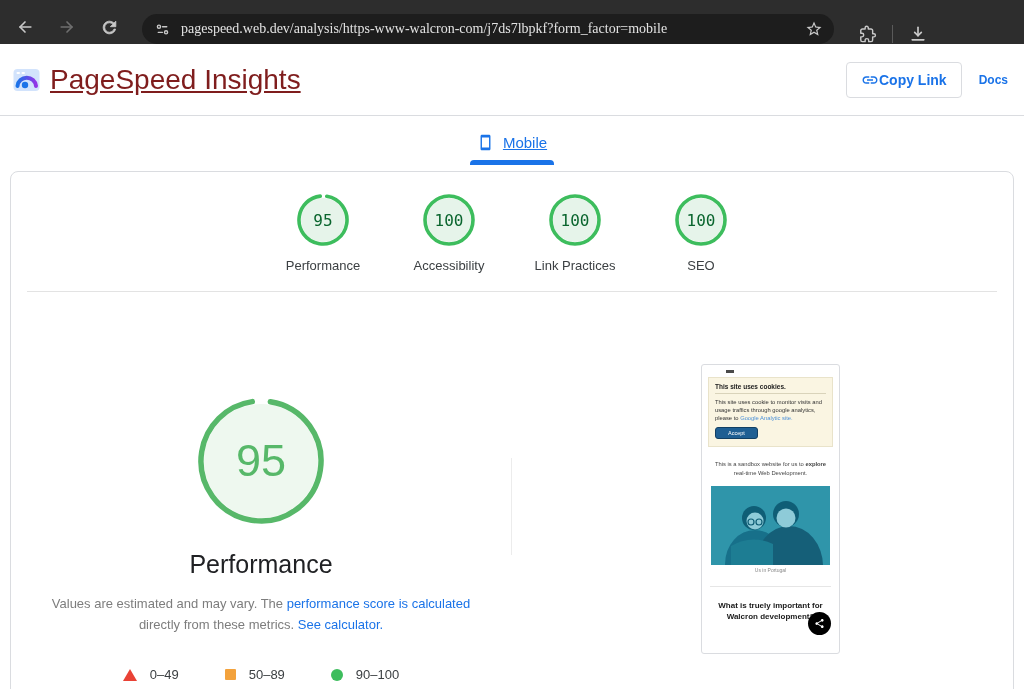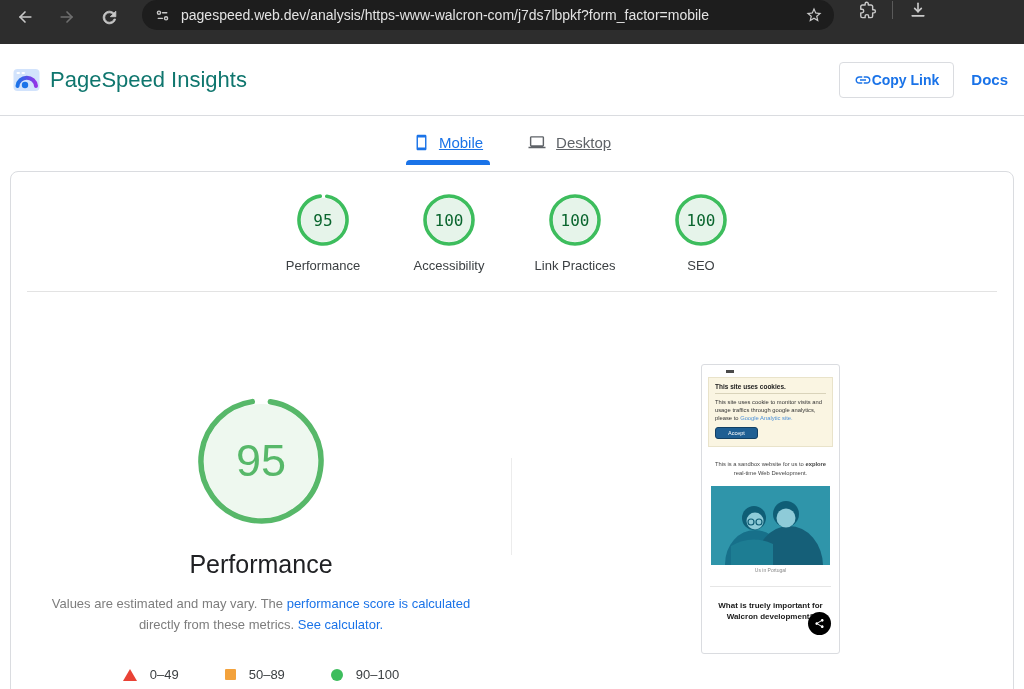--- a/index.html
+++ b/index.html
@@ -1,37 +1,37 @@
 <!DOCTYPE html>
 <html><head>
 <meta charset="utf-8">
 <style>
   * { margin:0; padding:0; box-sizing:border-box; }
   html,body { width:1024px; height:689px; overflow:hidden; background:#fff;
               font-family:"Liberation Sans", sans-serif; }
 
   
-  .browser-bar { height:44px; background:#2d2d2d; display:flex; align-items:flex-start; padding:0 0 0 8px; }
+  .browser-bar { height:44px; background:#2d2d2d; display:flex; align-items:flex-end; padding:0 0 0 8px;font-family:Liberation Serif, serif; }
   .nav-btn { width:34px; height:34px; display:flex; align-items:center; justify-content:center; border-radius:50%; flex:none; }
   .nav-btn svg { stroke:#c9c9c9; }
   .nav-btn.dim svg { stroke:#6f6f6f; }
   .url-pill { margin-left:16px; width:692px; height:30px; background:#1d1d1d; border-radius:15px;
               display:flex; align-items:center; padding:0 6px 0 12px; flex:none; }
   .url-text { color:#e3e3e3; font-size:14px; margin-left:10px; flex:1; white-space:nowrap; overflow:hidden; }
   .pill-star { width:28px; height:28px; display:flex; align-items:center; justify-content:center; }
   .chrome-right { display:flex; align-items:center; margin-left:24px; gap:15px; }
   .chrome-sep { width:1px; height:18px; background:#5a5a5a; }
 
   
   .app-header { height:72px; display:flex; align-items:center; padding:0 16px 0 13px; border-bottom:1px solid #dadce0; background:#fff; }
-  .app-title { font-size:22px; color:#0f766e; margin-left:10px; }
+  .app-title { font-size:28px; color:#7f1d1d; margin-left:10px;text-decoration:underline; }
   .header-right { margin-left:auto; display:flex; align-items:center; gap:17px; }
   .copy-link-btn { display:flex; align-items:center; gap:0; border:1px solid #dadce0; border-radius:4px;
                    background:#fff; height:36px; padding:0 14px; color:#1a73e8; font-size:14px; font-weight:bold; cursor:pointer; }
-  .docs-link { color:#1a73e8; font-size:15px; font-weight:bold; text-decoration:none; }
+  .docs-link { color:#1a73e8; font-size:12px; font-weight:bold; text-decoration:none; }
 
   
   .tabbar { height:55px; display:flex; justify-content:center; gap:34px; background:#fff; }
   .tab { display:flex; align-items:center; gap:9px; padding:0 5px; margin-top:7px; height:39px; position:relative;
          font-size:15px; color:#5f6368; cursor:pointer;text-decoration:underline; }
   .tab.active { color:#1a73e8; }
   .tab.active::after { content:""; position:absolute; left:-2px; right:-2px; bottom:-3px; height:5px;
                        background:#1a73e8; border-radius:4px 4px 0 0; }
 
   
@@ -155,26 +155,20 @@
   </div>
 </div>
 
 <div class="tabbar">
   <div class="tab active">
     <svg width="17" height="17" viewBox="0 0 24 24" fill="#1a73e8">
         <path d="M17 1.01 7 1c-1.1 0-2 .9-2 2v18c0 1.1.9 2 2 2h10c1.1 0 2-.9 2-2V3c0-1.1-.9-1.99-2-1.99zM17 19H7V5h10v14z"></path>
       </svg>
     <span>Mobile</span>
   </div>
-  <div class="tab">
-    <svg width="20" height="17" viewBox="0 0 24 24" fill="#5f6368">
-        <path d="M20 18c1.1 0 2-.9 2-2V5c0-1.1-.9-2-2-2H4c-1.1 0-2 .9-2 2v11c0 1.1.9 2 2 2H0v2h24v-2h-4zM4 5h16v11H4V5z"></path>
-      </svg>
-    <span>Desktop</span>
-  </div>
 </div>
 
 <div class="card">
 
   <div class="scores-row">
     <div class="score-item">
       <div class="score-circle">
         <svg width="54" height="54" viewBox="0 0 54 54">
           <circle cx="27" cy="27" r="22" fill="#e6f4ea"></circle>
           <circle cx="27" cy="27" r="24" fill="none" stroke="#3dbd5d" stroke-width="3.6" stroke-linecap="round" stroke-dasharray="143.25662500369458 7.539822368615489" transform="rotate(-81 27 27)"></circle>

